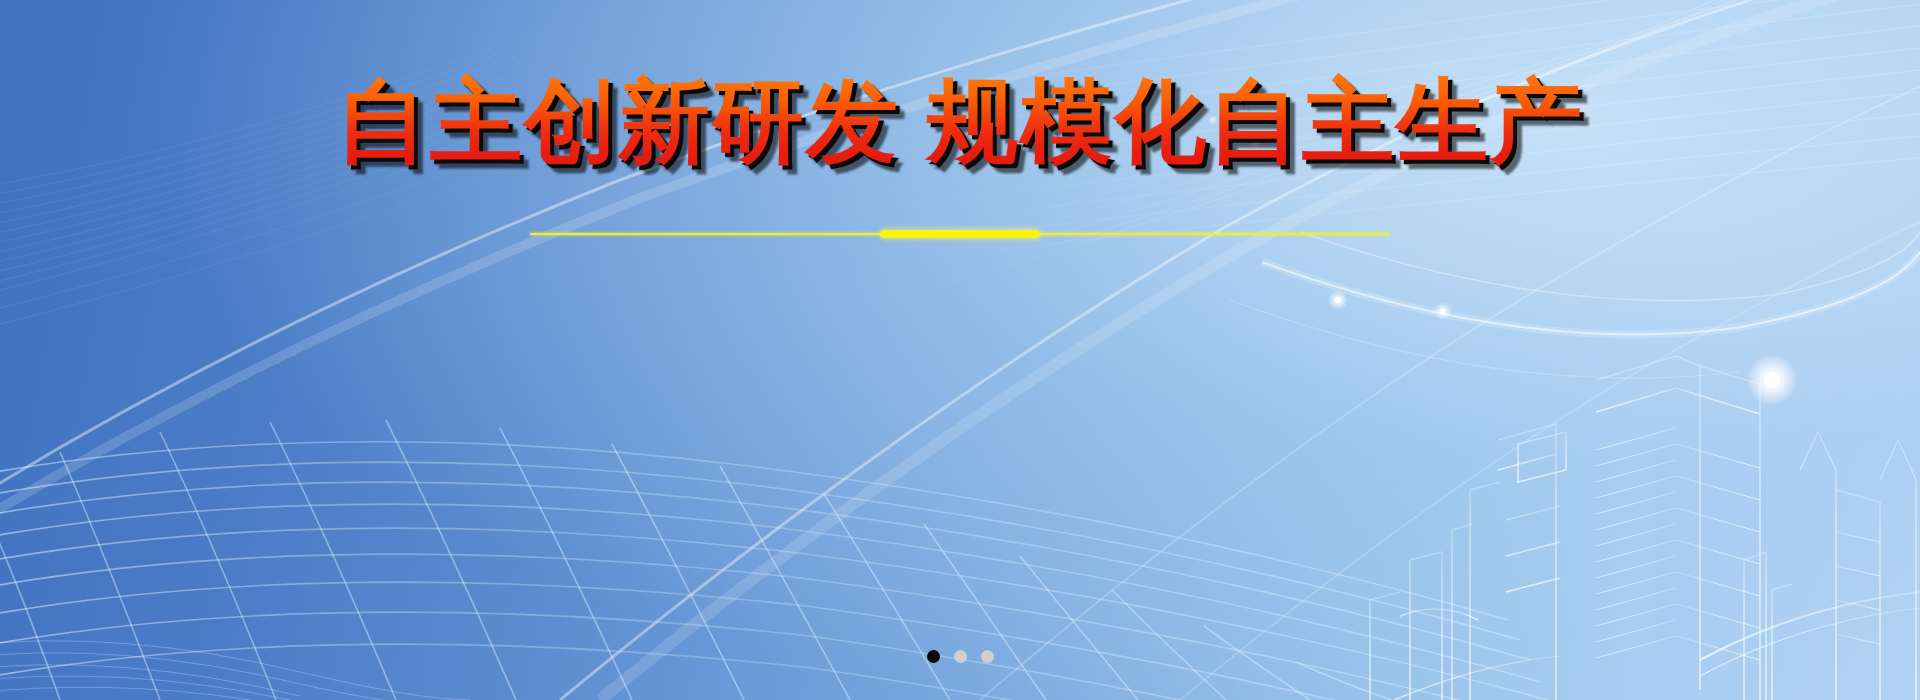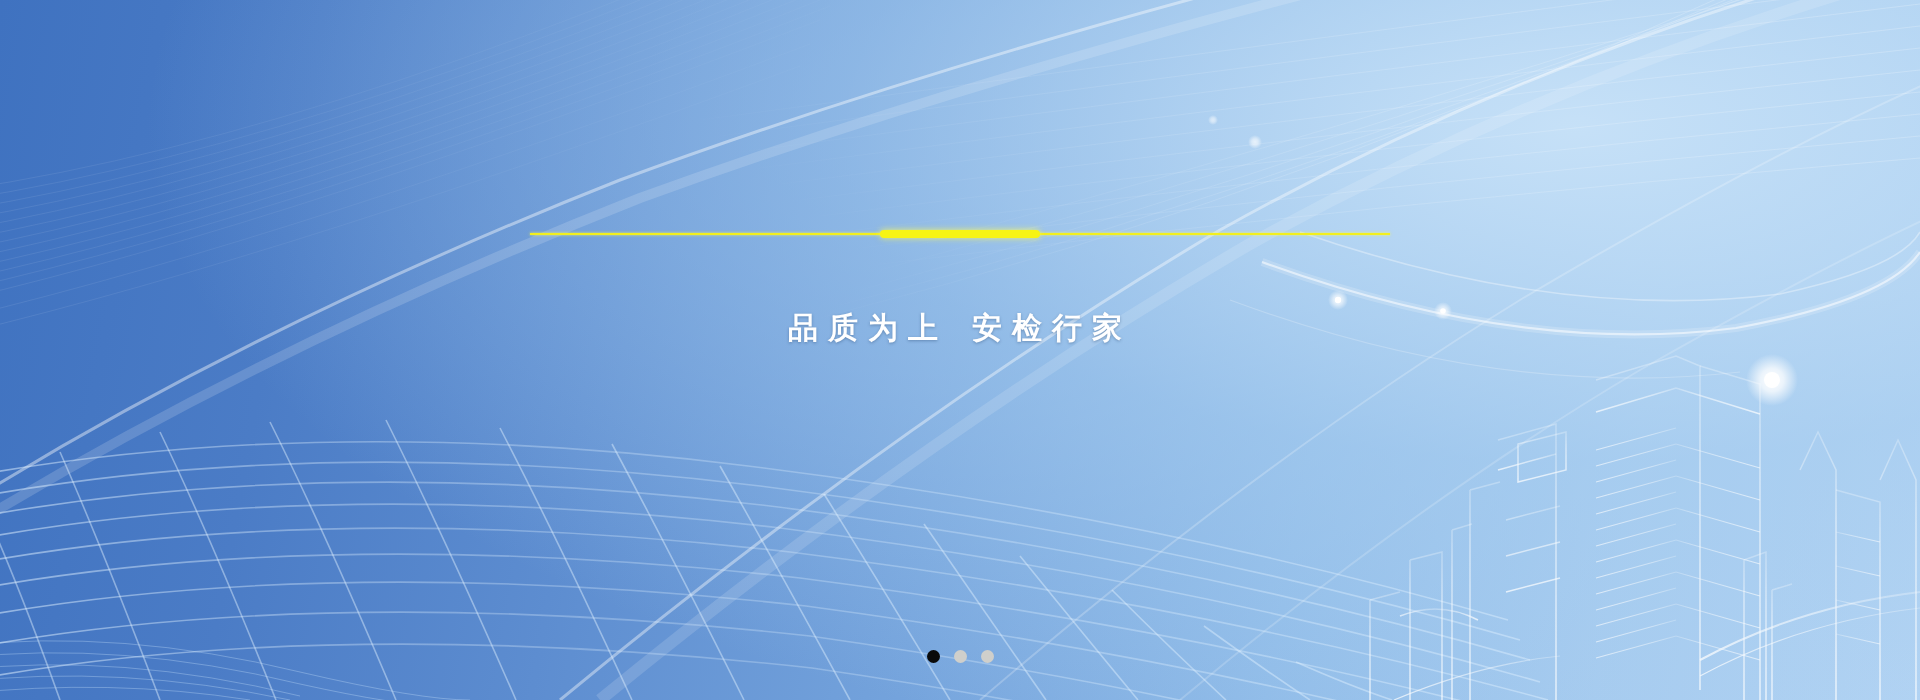--- a/index.html
+++ b/index.html
@@ -287,27 +287,29 @@
         <circle cx="1338" cy="300" r="10" fill="url(#glowDot)" opacity="0.8"></circle>
         <circle cx="1338" cy="300" r="3.2" fill="#ffffff"></circle>
         <circle cx="1443" cy="311" r="9" fill="url(#glowDot)" opacity="0.75"></circle>
         <circle cx="1443" cy="311" r="2.8" fill="#ffffff"></circle>
         <circle cx="1255" cy="142" r="7" fill="url(#glowDot)" opacity="0.7"></circle>
         <circle cx="1213" cy="120" r="5" fill="url(#glowDot)" opacity="0.6"></circle>
       </g>
     </svg>
   </div>
 
+  <div class="title-wrap">
+    <div class="headline"><span>自主创新研发</span><span class="gap"></span><span>规模化自主生产</span></div>
+  </div>
 
   <div class="divider">
     <div class="thin"></div>
     <div class="thick"></div>
   </div>
 
-  <div class="sub1"><span>品质为上</span><span class="space"></span><span>安检行家</span></div>
 
 
   <div class="dots">
     <span class="dot active" style="background: rgb(10, 10, 10);"></span>
     <span class="dot" style="background: rgb(207, 207, 203);"></span>
     <span class="dot" style="background: rgb(207, 207, 203);"></span>
   </div>
 
 </div>
 

